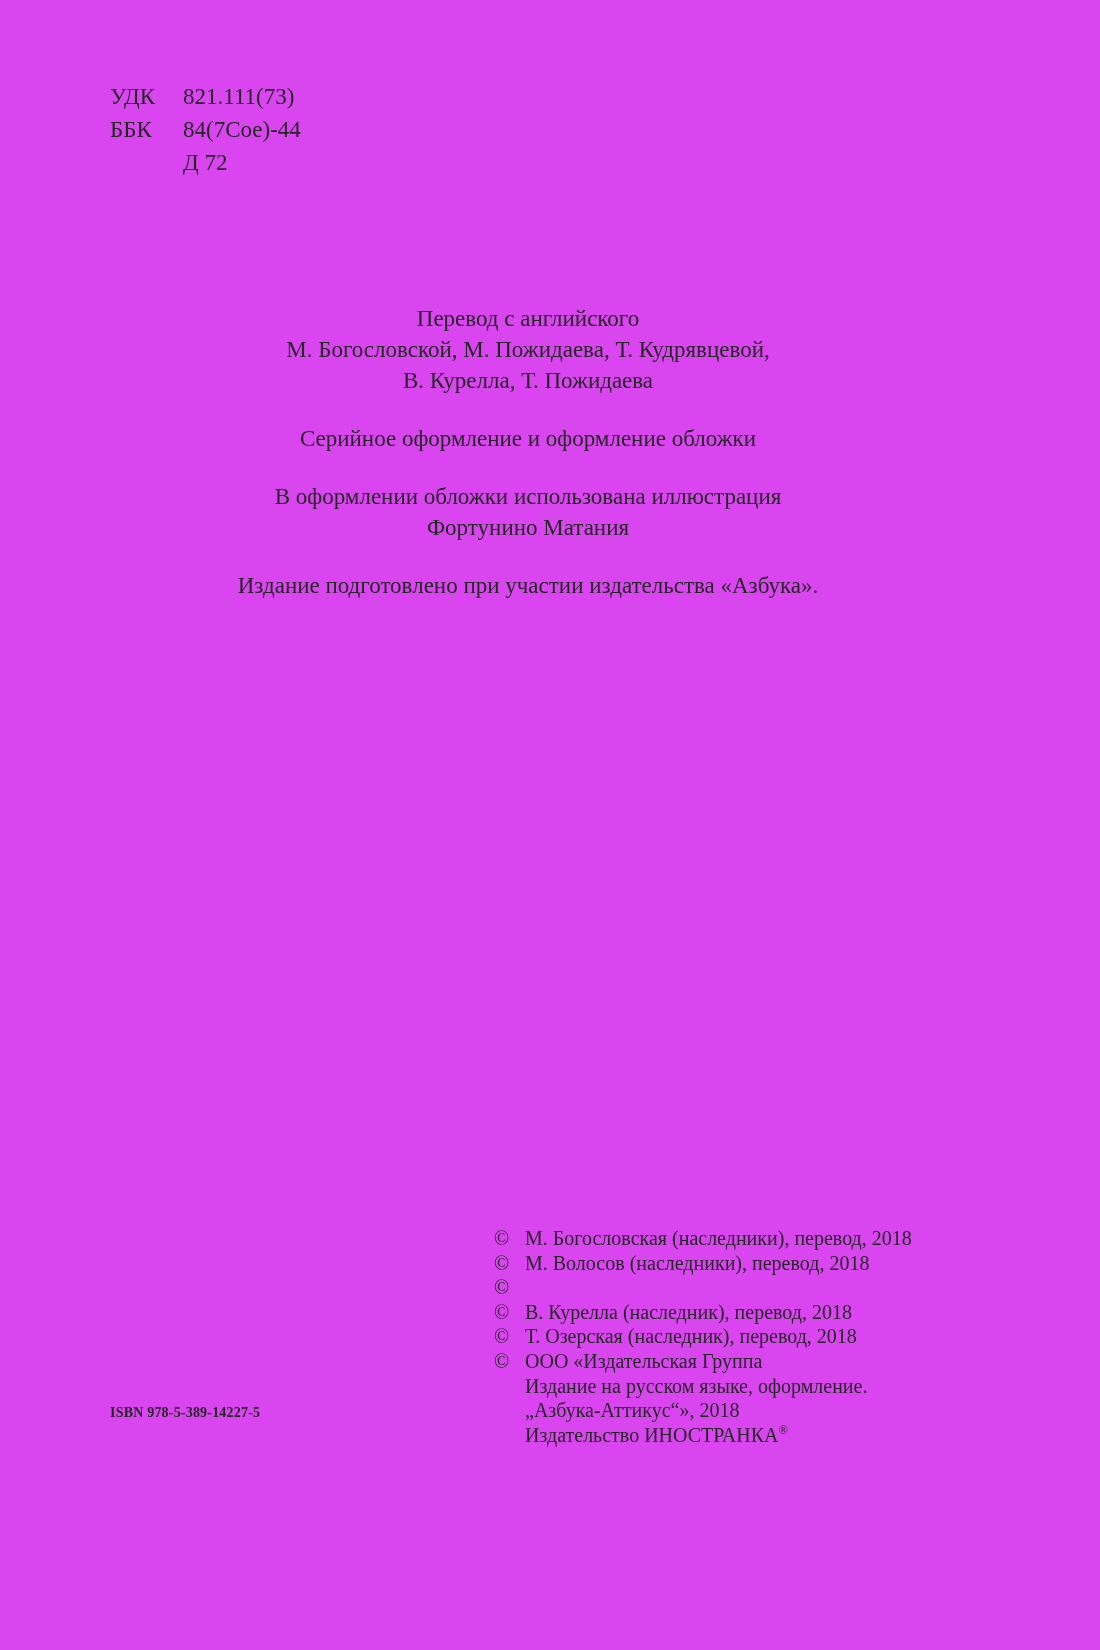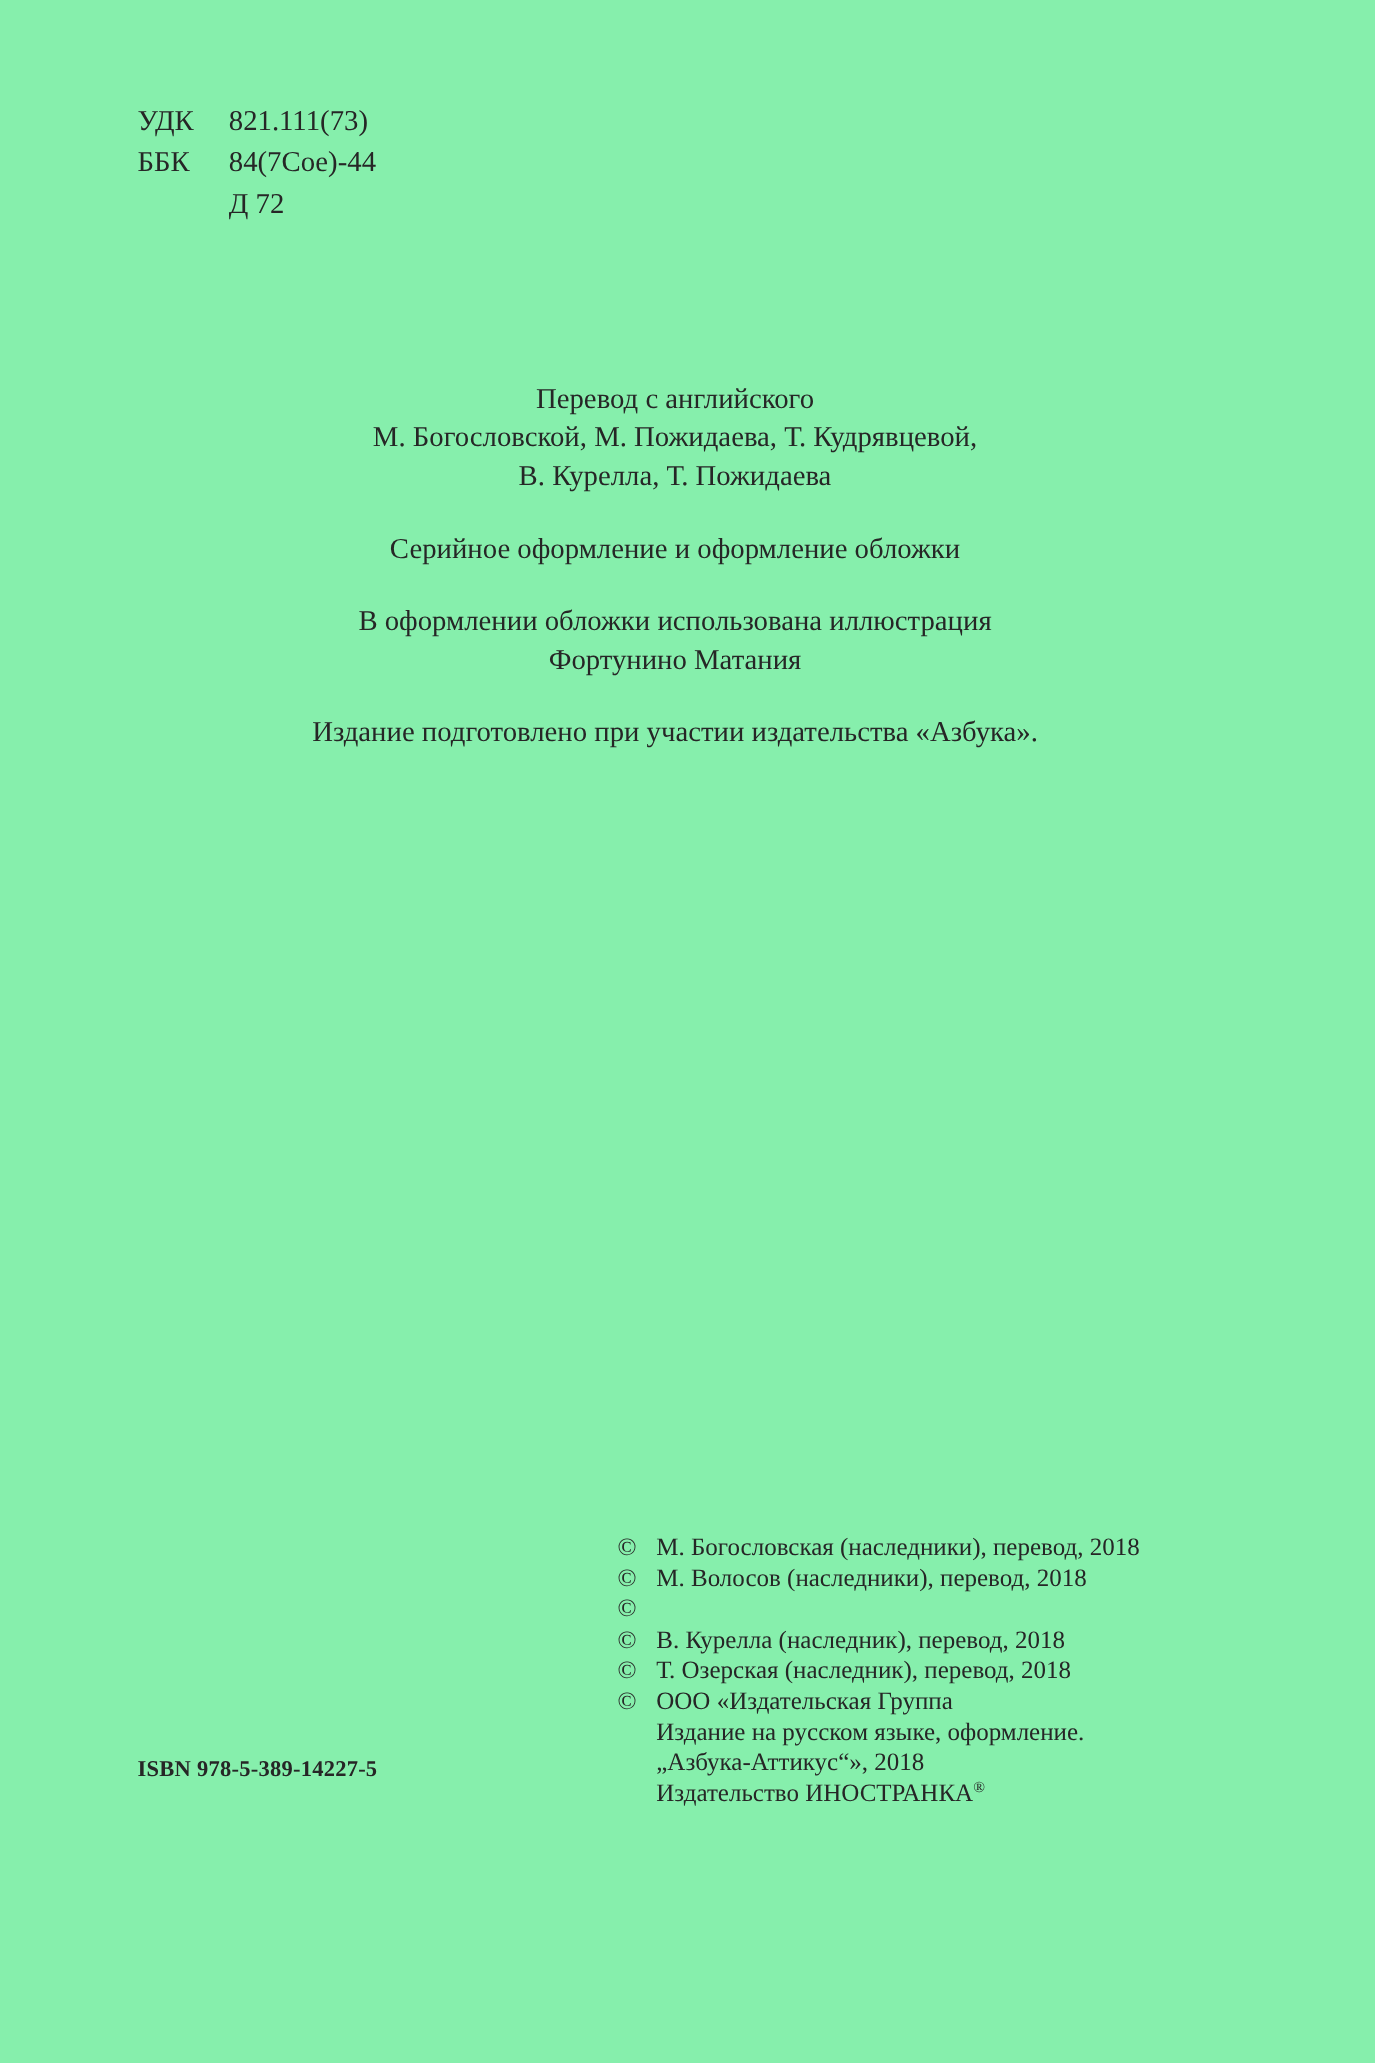--- a/index.html
+++ b/index.html
@@ -8,38 +8,38 @@
     width: 1100px;
     height: 1650px;
     position: relative;
     font-family: "Liberation Serif", "DejaVu Serif", serif;
     color: #262626;
     overflow: hidden;
   }
   .page {
     position: absolute;
     inset: 0;
-    background: #86efac;
+    background: #d946ef;
   }
 
   
   .codes {
     position: absolute;
     left: 110px;
     top: 80px;
     font-size: 23px;
     line-height: 33px;
   }
   .codes-row { display: flex; }
   .codes-label { width: 73px; flex: none; }
 
   
   .center-block {
     position: absolute;
-    left: 16px;
+    left: 4px;
     top: 303px;
     width: 1048px;
     text-align: center;
     font-size: 23px;
     line-height: 31px;
     font-family: Liberation Serif, serif;
   }
   .group { margin-bottom: 27px; }
   .group-participation { margin-top: 0; }
   .line { display: block; }
@@ -59,21 +59,21 @@
     font-size: 0.62em;
     vertical-align: super;
     line-height: 0;
   }
 
   
   .isbn {
     position: absolute;
     left: 110px;
     top: 1405px;
-    font-size: 18px;
+    font-size: 14px;
     font-weight: bold;
     letter-spacing: 0.2px;
   }
 </style>
 </head>
 <body>
 
 <div class="page">
 
   <div class="codes">

